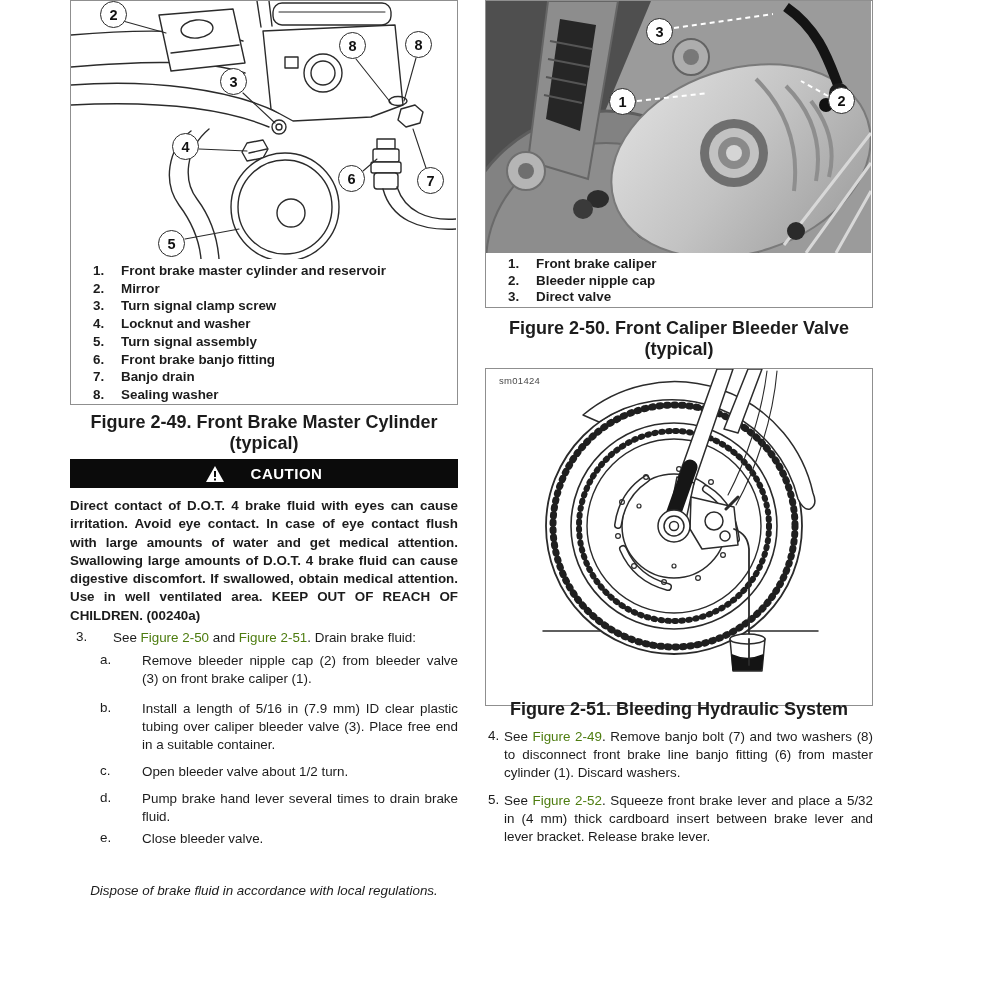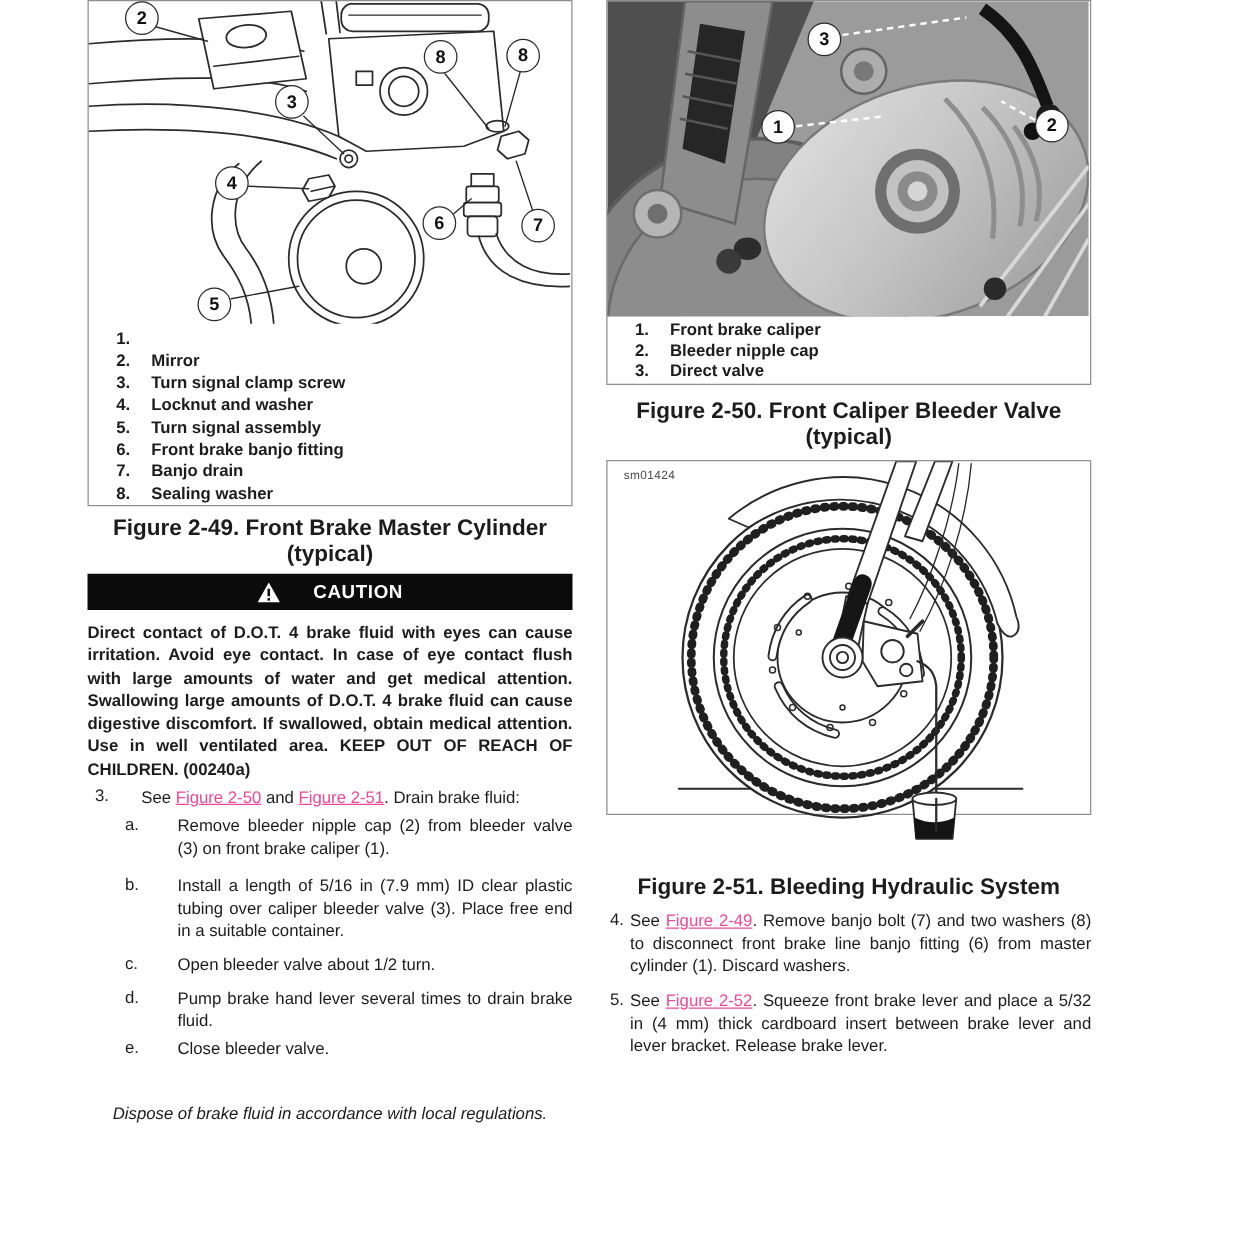--- a/index.html
+++ b/index.html
@@ -41,21 +41,21 @@
     text-align:justify;font-size:13.4px;line-height:18.3px;
   }
   .step{position:absolute;left:0;right:0;}
   .step .num{position:absolute;left:3px;top:0;}
   .step .stext{margin-left:19px;text-align:justify;line-height:18px;}
   .step3 .num{left:6px;}
   .step3 .stext{margin-left:43px;}
   .substep{position:absolute;left:30px;right:0;}
   .substep .slet{position:absolute;left:0;top:0;}
   .substep .stext{margin-left:42px;text-align:justify;line-height:18px;}
-  a.figlink{color:#ec4899;text-decoration:underline;cursor:pointer;}
+  a.figlink{color:#4d7c0f;cursor:pointer;}
   .note-title,.note-text{
     position:absolute;left:0;width:100%;text-align:center;font-style:italic;
   }
   .figcode{position:absolute;left:13px;top:6px;font-size:9.5px;color:#4a4a4a;letter-spacing:.3px;}
 </style>
 </head>
 <body>
 
 <div>
 
@@ -126,20 +126,21 @@
       <div class="callout" style="left:334px;top:30px;">8</div>
       <div class="callout" style="left:149px;top:67px;">3</div>
       <div class="callout" style="left:101px;top:132px;">4</div>
       <div class="callout" style="left:267px;top:164px;">6</div>
       <div class="callout" style="left:346px;top:166px;">7</div>
       <div class="callout" style="left:87px;top:229px;">5</div>
 
       <div class="legend" style="top:261px;">
         <div class="legrow">
             <span class="lnum">1.</span>
+            <span>Front brake master cylinder and reservoir</span>
           </div>
         <div class="legrow">
             <span class="lnum">2.</span>
             <span>Mirror</span>
           </div>
         <div class="legrow">
             <span class="lnum">3.</span>
             <span>Turn signal clamp screw</span>
           </div>
         <div class="legrow">
@@ -274,21 +275,21 @@
           </div>
         <div class="legrow">
             <span class="lnum">3.</span>
             <span>Direct valve</span>
           </div>
       </div>
     </div>
 
     <div class="caption" style="top:318px;">Figure 2-50. Front Caliper Bleeder Valve (typical)</div>
 
-    <div class="figbox" style="top:368px;height:284px;">
+    <div class="figbox" style="top:368px;height:338px;">
       <div class="figcode">sm01424</div>
       <svg class="figsvg" width="385" height="311" viewBox="0 0 385 311">
         <g stroke="#2b2b2b" fill="none" stroke-width="1.5" stroke-linecap="round" stroke-linejoin="round">
 
           <path d="M57,262 H114 M262,262 H332"></path>
 
           <circle cx="188" cy="157" r="128" stroke-width="1.8"></circle>
           <circle cx="188" cy="157" r="121" stroke-width="7" stroke-dasharray="1.5,6" stroke="#1f1f1f"></circle>
           <circle cx="188" cy="157" r="103" stroke-width="1.6"></circle>
           <circle cx="188" cy="157" r="95" stroke-width="6" stroke-dasharray="1.5,5.5" stroke="#1f1f1f"></circle>

